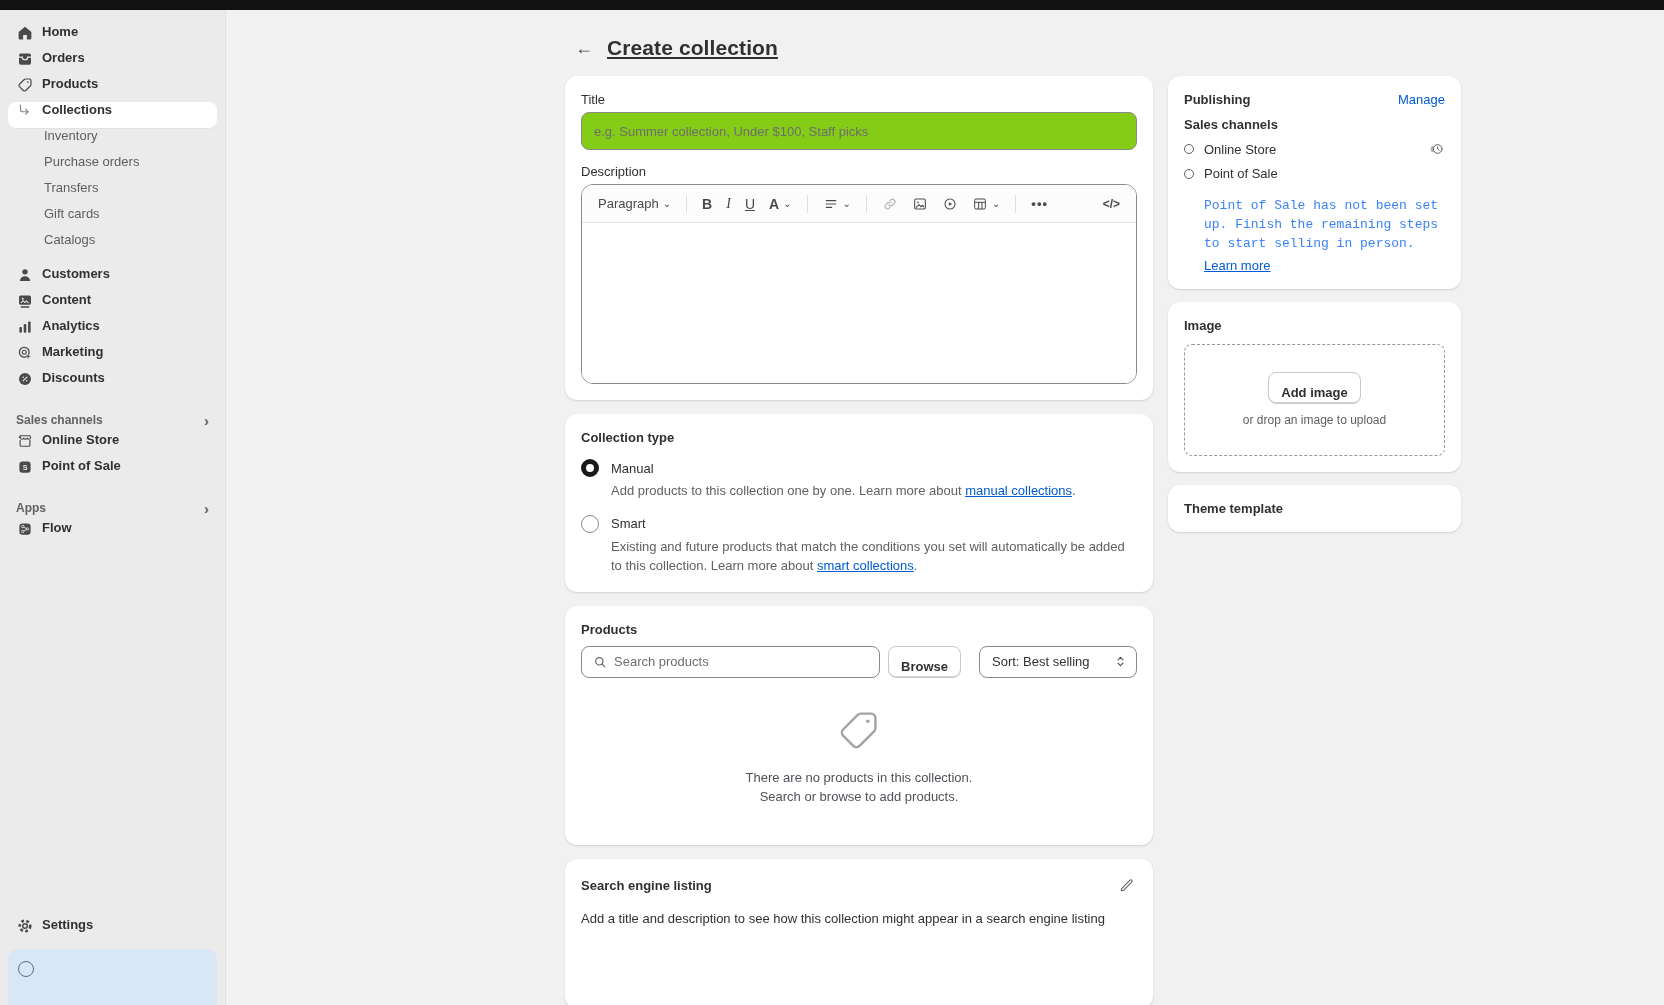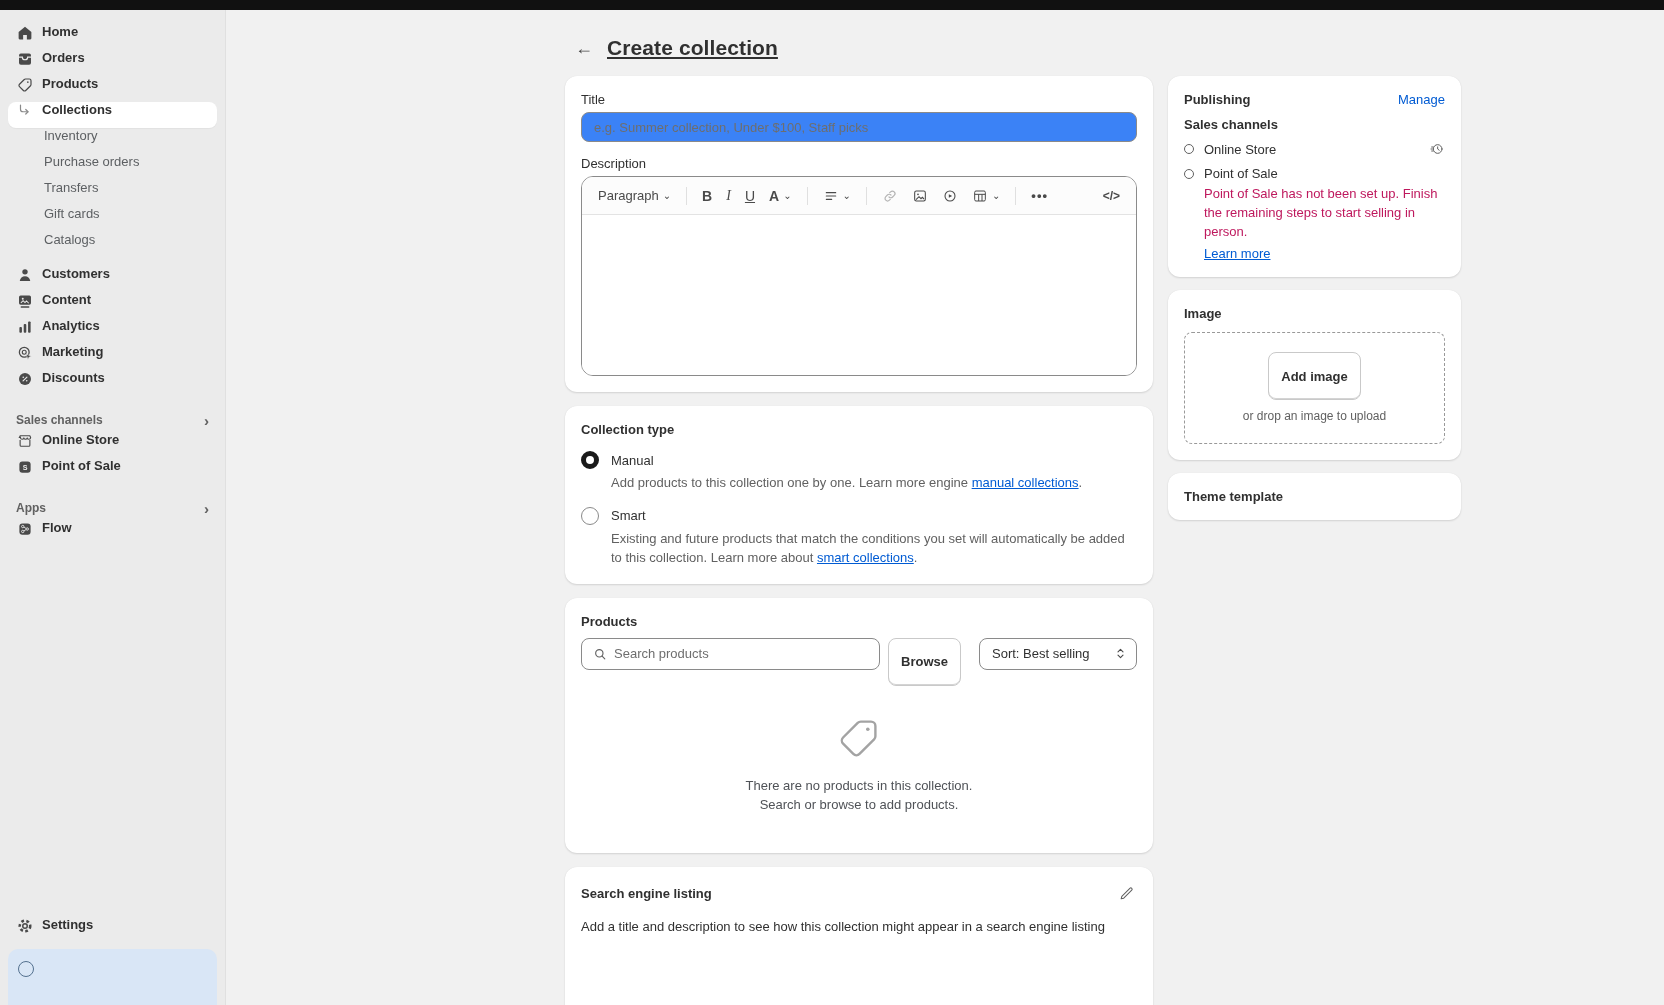--- a/index.html
+++ b/index.html
@@ -36,22 +36,22 @@
   .page-title { font-size:21px; font-weight:700; letter-spacing:.1px;text-decoration:underline; }
   .columns { display:flex; gap:15px; align-items:flex-start; }
   .col-main { width:588px; display:flex; flex-direction:column; gap:14px; }
   .col-side { width:293px; display:flex; flex-direction:column; gap:13px; }
 
   .card { background:#fff; border-radius:12px; padding:16px;
           box-shadow:0 1px 2px rgba(0,0,0,.13), 0 0 1px rgba(0,0,0,.07); }
   .card h3 { font-size:13px; font-weight:700; }
 
   .field-label { display:block; margin-bottom:5px; }
-  .text-input { width:100%; height:30px; border:1px solid #8a8a8a; border-radius:8px;
-                padding:4px 12px; font:inherit; color:#303030; background:#3b82f6; }
+  .text-input { width:100%; height:38px; border:1px solid #8a8a8a; border-radius:8px;
+                padding:4px 12px; font:inherit; color:#303030; background:#84cc16; }
   .text-input::placeholder { color:#6e6e6e; }
 
   
   .editor { border:1px solid #8a8a8a; border-radius:12px; overflow:hidden; margin-top:5px; }
   .ed-toolbar { display:flex; align-items:center; height:38px; padding:0 10px; gap:2px;
                 background:#fcfcfc; border-bottom:1px solid #e3e3e3; }
   .ed-btn { display:flex; align-items:center; gap:4px; padding:4px 6px; border-radius:6px;
             color:#4a4a4a; cursor:pointer; background:none; border:none; font:inherit; }
   .ed-btn svg { display:block; }
   .ed-sep { width:1px; height:18px; background:#e0e0e0; margin:0 7px; flex:none; }
@@ -71,41 +71,41 @@
   .radio.off { border:1.5px solid #8a8a8a; }
   .radio-desc { margin:5px 0 0 30px; color:#616161; line-height:1.45; }
   a.blue { color:#005bd3; text-decoration:underline; cursor:pointer;text-align:center; }
 
   
   .prod-row { display:flex; gap:8px; margin-top:9px; }
   .search-box { flex:1; display:flex; align-items:center; gap:6px; height:32px;
                 border:1px solid #8a8a8a; border-radius:8px; padding:0 10px; background:#fff; }
   .search-box input { border:none; outline:none; flex:1; font:inherit; color:#4c1d95; background:transparent; }
   .search-box input::placeholder { color:#6e6e6e; }
-  .btn { height:48px; padding:12px 12px; background:#fff; border:1px solid #c9c9c9; border-radius:8px;
+  .btn { height:32px; padding:12px 12px; background:#fff; border:1px solid #c9c9c9; border-radius:8px;
          font:inherit; font-weight:600; color:#303030; cursor:pointer;
          box-shadow:0 -1px 0 #d4d4d4 inset, 0 1px 0 rgba(255,255,255,.5) inset; }
   .select { display:flex; align-items:center; justify-content:space-between; gap:8px; height:32px;
             border:1px solid #8a8a8a; border-radius:8px; padding:0 8px 0 12px; background:#fff; cursor:pointer; }
   .sort-select { width:158px; margin-left:10px; }
   .empty { display:flex; flex-direction:column; align-items:center; padding:28px 0 22px; }
   .empty .txt { color:#4f5257; line-height:1.5; text-align:center; margin-top:14px; }
 
   
   .seo-head { display:flex; align-items:center; justify-content:space-between; }
   .seo-body { margin-top:15px; color:#303030; }
   .icon-btn { background:none; border:none; cursor:pointer; padding:2px; border-radius:6px; display:flex; }
 
   
   .pub-head { display:flex; align-items:center; justify-content:space-between; }
   .pub-sub { font-weight:700; margin-top:10px; }
   .chan-row { display:flex; align-items:center; gap:10px; margin-top:9px; }
   .chan-ring { width:10px; height:10px; border:1.5px solid #616161; border-radius:50%; flex:none; cursor:pointer; }
   .chan-row .grow { flex:1; }
-  .pos-note { margin:4px 0 0 20px; color:#be185d; line-height:1.45; }
+  .pos-note { margin:16px 0 0 20px; color:#3b82f6; line-height:1.45;font-family:Liberation Mono, monospace; }
   .learn { display:inline-block; margin:4px 0 0 20px; }
 
   .dropzone { margin-top:11px; border:1px dashed #999; border-radius:8px; height:112px;
               display:flex; flex-direction:column; align-items:center; justify-content:center; gap:9px; }
   .drop-hint { color:#616161; font-size:12px; }
   .theme-select { margin-top:9px; }
 </style>
 </head>
 <body>
 
@@ -364,21 +364,21 @@
             </div>
           </section>
 
           <section class="card">
             <h3>Collection type</h3>
 
             <div class="radio-row">
               <span class="radio on"></span>
               <span>Manual</span>
             </div>
-            <p class="radio-desc"><span>Add products to this collection one by one. Learn more engine </span><a class="blue">manual collections</a><span>.</span></p>
+            <p class="radio-desc"><span>Add products to this collection one by one. Learn more about </span><a class="blue">manual collections</a><span>.</span></p>
 
             <div class="radio-row">
               <span class="radio off"></span>
               <span>Smart</span>
             </div>
             <p class="radio-desc"><span>Existing and future products that match the conditions you set will automatically be added to this collection. Learn more about </span><a class="blue">smart collections</a><span>.</span></p>
           </section>
 
           <section class="card">
             <h3>Products</h3>

